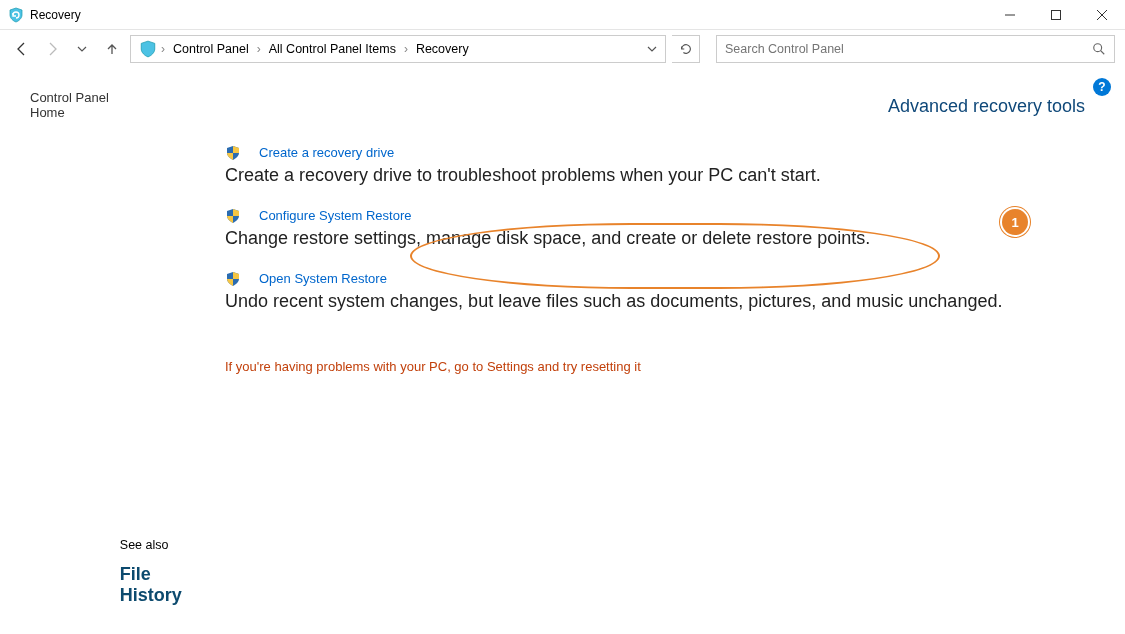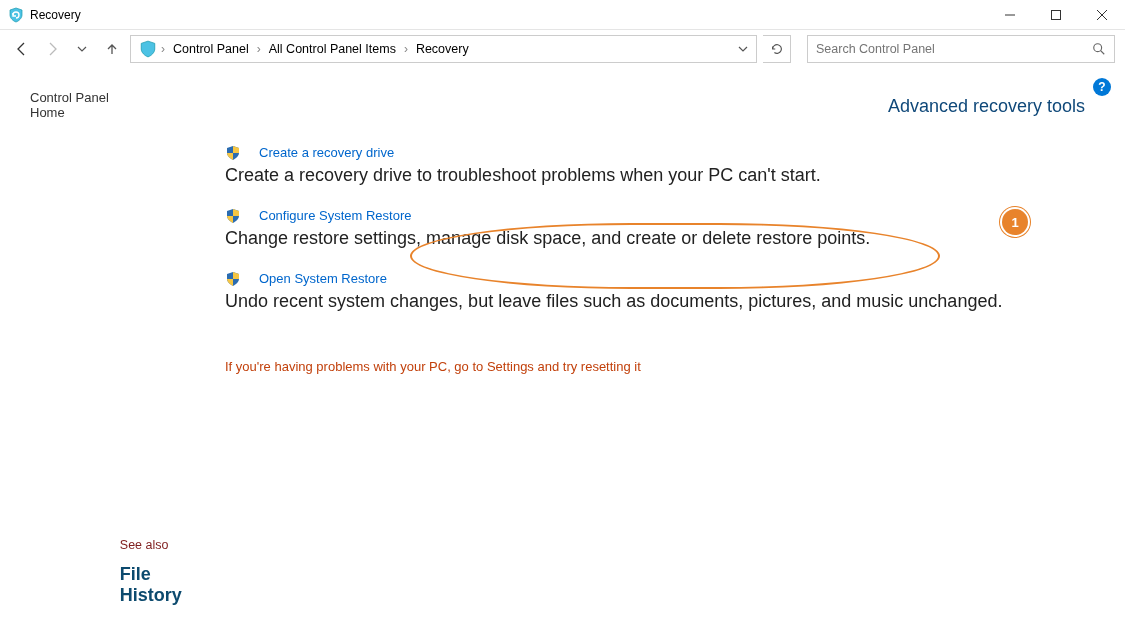--- a/index.html
+++ b/index.html
@@ -16,33 +16,33 @@
     .navbar { height: 38px; display: flex; align-items: center; padding: 0 10px; gap: 6px; }
     .nav-arrow { width: 24px; height: 24px; display: flex; align-items: center; justify-content: center; color: #555; border-radius: 2px; }
     .nav-arrow.disabled { color: #bbb; }
     .addr-icon { width: 18px; height: 18px; margin-left: 4px; }
     .breadcrumb-box { flex: 1; height: 28px; border: 1px solid #ccc; display: flex; align-items: center; background: #fff; padding-left: 4px; position: relative; }
     .crumb { display: flex; align-items: center; height: 100%; }
     .crumb span.txt { font-size: 12.5px; color: #000; padding: 0 4px; }
     .crumb .sep { color: #888; padding: 0 4px; font-size: 12px; }
     .addr-dd { position: absolute; right: 4px; color: #666; padding: 2px 4px; }
     .refresh-btn { width: 28px; height: 28px; border: 1px solid #ccc; border-left: none; display: flex; align-items: center; justify-content: center; color: #555; }
-    .search-box { width: 308px; height: 28px; border: 1px solid #ccc; margin-left: 10px; display: flex; align-items: center; padding: 0 8px; position: relative; }
+    .search-box { width: 399px; height: 28px; border: 1px solid #ccc; margin-left: 10px; display: flex; align-items: center; padding: 0 8px; position: relative; }
     .search-box input { border: none; outline: none; flex: 1; font-size: 12.5px; color: #555; background: transparent; }
     .search-box .sicon { color: #666; }
 
     
     .help-icon { position: absolute; top: 78px; right: 14px; width: 18px; height: 18px; border-radius: 50%; background: #0078d7; color: #fff; display: flex; align-items: center; justify-content: center; font-size: 12px; font-weight: bold; }
 
     
     .content { display: flex; height: calc(100% - 68px); }
     .left-pane { width: 195px; padding: 22px 0 0 30px; display: flex; flex-direction: row; }
     .left-pane .home-link { font-size: 13px; color: #333; }
     .left-pane .see-also-block { margin-top: auto; margin-bottom: 28px; }
-    .left-pane .see-also { font-size: 12.5px; color: #7f1d1d; margin-bottom: 12px; }
+    .left-pane .see-also { font-size: 12.5px; color: #000000; margin-bottom: 12px; }
     .left-pane .fh-link { font-size: 18px; color: #0c4a6e; font-weight: bold; }
 
     .main-pane { flex: 1; padding: 28px 40px 0 30px; position: relative; }
     .heading { font-size: 18px; color: #0f4879; font-weight: 400; margin-bottom: 28px; text-align: right; }
 
     .tool-item { margin-bottom: 22px; }
     .tool-item .link-row { display: flex; align-items: flex-start; gap: 18px; margin-bottom: 4px; }
     .tool-item .shield { width: 16px; height: 16px; flex: 0 0 auto; }
     .tool-item .link-text { font-size: 13px; color: #0066cc; }
     .tool-item .desc { font-size: 18px; color: #222; }

